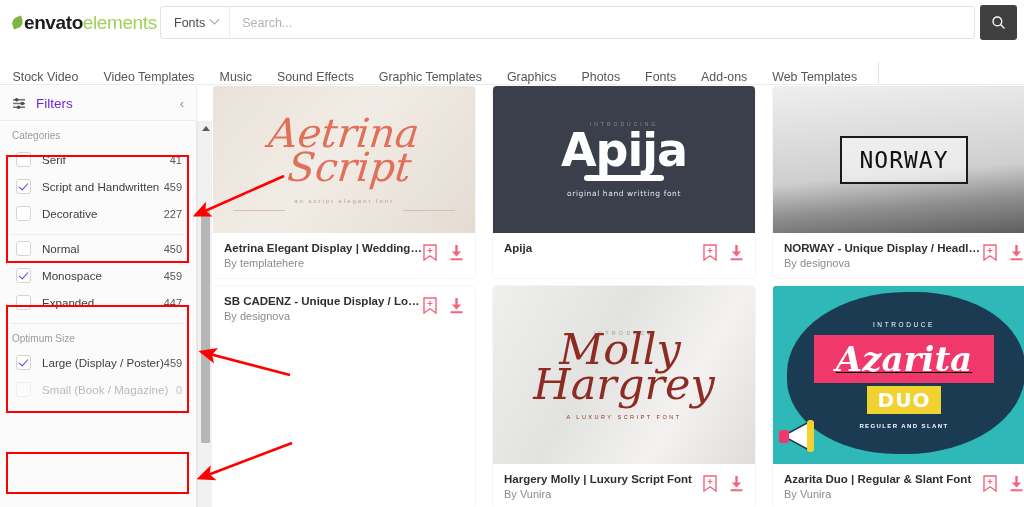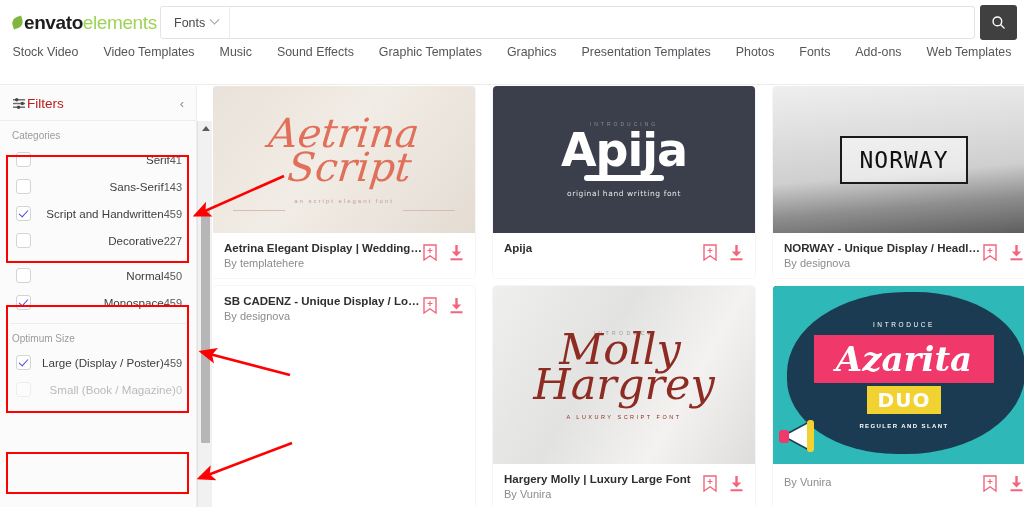--- a/index.html
+++ b/index.html
@@ -39,51 +39,51 @@
   .search-input::placeholder { color: #b2b2b2; }
   .search-btn {
     position: absolute; right: 7px; top: 5px; width: 37px; height: 35px;
     background: #404040; border: 0; border-radius: 3px; cursor: pointer;
     display: flex; align-items: center; justify-content: center;
   }
 
   
   .nav {
     position: absolute; top: 45px; left: 0; width: 1024px; height: 40px;
-    display: flex; align-items: flex-start; background: #fff;
+    display: flex; align-items: flex-end; background: #fff;
     border-bottom: 1px solid #ececec;
   }
   .nav-item { font-size: 12.4px; color: #54565a; white-space: nowrap; cursor: pointer; padding: 0 12.5px; }
   .nav-sep { width: 1px; height: 22px; background: #e0e0e0; margin: 0 8px; }
 
   
   .sidebar {
     position: absolute; top: 86px; left: 0; width: 197px; height: 421px;
     background: #fbfbfb; border-right: 1px solid #ededed; overflow: hidden;
   }
   .filters-head {
     height: 35px; display: flex; align-items: center; padding: 0 12px;
     border-bottom: 1px solid #ededed; background:#fbfbfb;
   }
-  .filters-title { font-size: 13.5px; color: #b91c1c; flex: 1; }
+  .filters-title { font-size: 13.5px; color: #6d28d9; margin-left: 9px; flex: 1; }
   .collapse-btn { font-size: 13px; color: #8d8d8d; cursor: pointer; }
 
   .sec-label { font-size: 10px; color: #9b9b9b; padding: 9px 0 5px 12px; }
   .sec-group { position: relative; margin: 0 6px 0 6px; }
   .opt-row { display: flex; align-items: center; height: 27px; padding: 0 8px 0 10px; cursor: pointer; }
   .cbox {
     width: 15px; height: 15px; border: 1px solid #d4d4d4; border-radius: 3px;
     background: #fff; flex: none; position: relative;
   }
   .cbox.checked::after {
     content: ""; position: absolute; left: 4px; top: 1px;
     width: 4px; height: 8px; border: solid #4f46e5; border-width: 0 1.8px 1.8px 0;
     transform: rotate(42deg);
   }
-  .opt-label { font-size: 11.6px; color: #3d3d3d; margin-left: 11px; flex: 1; white-space: nowrap; text-align: right; }
+  .opt-label { font-size: 11.6px; color: #3d3d3d; margin-left: 11px; flex: 1; white-space: nowrap; }
   .opt-count { font-size: 11px; color: #575757; }
   .divider { height: 1px; background: #ededed; margin: 7px 10px 0 10px; }
   .fade-row { opacity: 0.35; }
 
   
   .redbox { position: absolute; border: 2px solid #ff0000; pointer-events: none; z-index: 40; }
 
   
   .sb-track { position: absolute; top: 121px; left: 197px; width: 15px; height: 386px; background: #f1f1f1; border-left: 1px solid #e4e4e4; z-index: 12; }
   .sb-arrow { position: absolute; top: 0; left: 0; width: 15px; height: 15px; display:flex; align-items:center; justify-content:center; }
@@ -128,21 +128,21 @@
   .harg-top { font-size: 5px; letter-spacing: 3.5px; color: #9a9a9a; align-self: center; margin-bottom: -4px;}
   .harg-word { color: #8e2b22; font-family: "DejaVu Serif", serif; font-style: italic; line-height: 0.82; }
   .h1 { font-size: 43px; }
   .h2 { font-size: 43px; transform: translateX(-4px); }
   .harg-sub { font-size: 5.5px; letter-spacing: 2.5px; color: #8e2b22; margin-top: 12px; }
 
   .t-azarita { background: #17394f; }
   .az-teal { position: absolute; inset: 0; background: #2fb8b8; }
   .az-blob { position: absolute; left: 14px; top: 6px; right: 10px; bottom: 10px; background: #1b3b52; border-radius: 50% 46% 50% 46%; }
   .az-intro { font-size: 6.5px; letter-spacing: 2.6px; color: #fff; position: relative; }
-  .az-pink { background: #f0386b; padding: 4px 22px; margin-top: 7px; position: relative; }
+  .az-pink { background: #f0386b; padding: 4px 22px; margin-top: 7px; position: relative; text-decoration: underline; }
   .az-pink span { font-family: "DejaVu Serif", serif; font-style: italic; font-weight: bold; color: #fff; font-size: 34px; }
   .az-yellow { background: #f2d230; padding: 2px 11px; margin-top: 3px; position: relative; }
   .az-yellow span { font-family: "DejaVu Sans", sans-serif; font-weight: bold; color: #fff; font-size: 20px; letter-spacing: 1px; }
   .az-sub { font-size: 6px; letter-spacing: 1.4px; color: #fff; margin-top: 9px; position: relative; font-weight: bold; }
   .az-horn { position: absolute; left: 6px; bottom: 8px; width: 44px; height: 40px; }
 
   
   .arrows { position: absolute; inset: 0; pointer-events: none; z-index: 60; }
 </style>
 </head>
@@ -155,37 +155,37 @@
       <span class="leaf"></span>
         <span class="envato">envato</span>
         <span class="elements">elements</span>
     </div>
 
     <div class="searchwrap">
       <div class="cat-select">
         <span>Fonts</span>
         <span class="chev"></span>
       </div>
+      <input class="search-input" type="text" value="" placeholder="Search..." style="">
     </div>
     <button class="search-btn">
       <svg width="15" height="15" viewBox="0 0 16 16">
         <circle cx="6.8" cy="6.8" r="4.6" fill="none" stroke="#ffffff" stroke-width="1.5"></circle>
         <line x1="10.4" y1="10.4" x2="14" y2="14" stroke="#ffffff" stroke-width="1.5" stroke-linecap="round"></line>
       </svg>
     </button>
   </div>
 
   <div class="nav">
     <div class="nav-item">Stock Video</div>
     <div class="nav-item">Video Templates</div>
     <div class="nav-item">Music</div>
     <div class="nav-item">Sound Effects</div>
     <div class="nav-item">Graphic Templates</div>
     <div class="nav-item">Graphics</div>
-    <div class="nav-item">Presentation Templates</div>
     <div class="nav-item">Photos</div>
     <div class="nav-item">Fonts</div>
     <div class="nav-item">Add-ons</div>
     <div class="nav-item">Web Templates</div>
     <div class="nav-sep"></div>
 
   </div>
 
   <div class="sidebar">
     <div class="filters-head">
@@ -202,25 +202,20 @@
     </div>
 
     <div class="sec-label">Categories</div>
     <div class="sec-group">
       <div class="opt-row">
         <span class="cbox"></span>
         <span class="opt-label">Serif</span>
         <span class="opt-count">41</span>
       </div>
       <div class="opt-row">
-        <span class="cbox"></span>
-        <span class="opt-label">Sans-Serif</span>
-        <span class="opt-count">143</span>
-      </div>
-      <div class="opt-row">
         <span class="cbox checked"></span>
         <span class="opt-label">Script and Handwritten</span>
         <span class="opt-count">459</span>
       </div>
       <div class="opt-row">
         <span class="cbox"></span>
         <span class="opt-label">Decorative</span>
         <span class="opt-count">227</span>
       </div>
     </div>
@@ -229,20 +224,25 @@
     <div class="sec-group">
       <div class="opt-row">
         <span class="cbox"></span>
         <span class="opt-label">Normal</span>
         <span class="opt-count">450</span>
       </div>
       <div class="opt-row">
         <span class="cbox checked"></span>
         <span class="opt-label">Monospace</span>
         <span class="opt-count">459</span>
+      </div>
+      <div class="opt-row">
+        <span class="cbox"></span>
+        <span class="opt-label">Expanded</span>
+        <span class="opt-count">447</span>
       </div>
     </div>
     <div class="divider"></div>
 
     <div class="sec-label">Optimum Size</div>
     <div class="sec-group">
       <div class="opt-row">
         <span class="cbox checked"></span>
         <span class="opt-label">Large (Display / Poster)</span>
         <span class="opt-count">459</span>
@@ -402,21 +402,21 @@
         <div class="thumb thumb2 t-hargery">
           <div class="art">
             <div class="harg-top">INTRODUCE</div>
             <div class="harg-word h2">Molly</div>
             <div class="harg-word h1">Hargrey</div>
             <div class="harg-sub">A LUXURY SCRIPT FONT</div>
           </div>
         </div>
         <div class="card-foot">
           <div class="foot-txt">
-            <div class="card-title">Hargery Molly | Luxury Large Font</div>
+            <div class="card-title">Hargery Molly | Luxury Script Font</div>
             <div class="card-author">By Vunira</div>
           </div>
           <div class="acts">
             <span class="act">
               <svg width="14" height="17" viewBox="0 0 14 17">
                   <path d="M1 1h12v15l-6-4.2L1 16z" fill="none" stroke="#f4647e" stroke-width="1.4"></path>
                   <line x1="7" y1="4" x2="7" y2="9" stroke="#f4647e" stroke-width="1.2"></line>
                   <line x1="4.5" y1="6.5" x2="9.5" y2="6.5" stroke="#f4647e" stroke-width="1.2"></line>
                 </svg>
             </span>
@@ -446,20 +446,21 @@
             <div class="az-sub">REGULER AND SLANT</div>
           </div>
           <svg class="az-horn" viewBox="0 0 44 40">
             <polygon points="4,20 30,6 30,34" fill="#ffffff" stroke="#1b3b52" stroke-width="1.5"></polygon>
             <rect x="0" y="14" width="10" height="13" rx="3" fill="#f0386b"></rect>
             <rect x="28" y="4" width="7" height="32" rx="3" fill="#f2d230"></rect>
           </svg>
         </div>
         <div class="card-foot">
           <div class="foot-txt">
+            <div class="card-title">Azarita Duo | Regular &amp; Slant Font</div>
             <div class="card-author">By Vunira</div>
           </div>
           <div class="acts">
             <span class="act">
               <svg width="14" height="17" viewBox="0 0 14 17">
                   <path d="M1 1h12v15l-6-4.2L1 16z" fill="none" stroke="#f4647e" stroke-width="1.4"></path>
                   <line x1="7" y1="4" x2="7" y2="9" stroke="#f4647e" stroke-width="1.2"></line>
                   <line x1="4.5" y1="6.5" x2="9.5" y2="6.5" stroke="#f4647e" stroke-width="1.2"></line>
                 </svg>
             </span>

